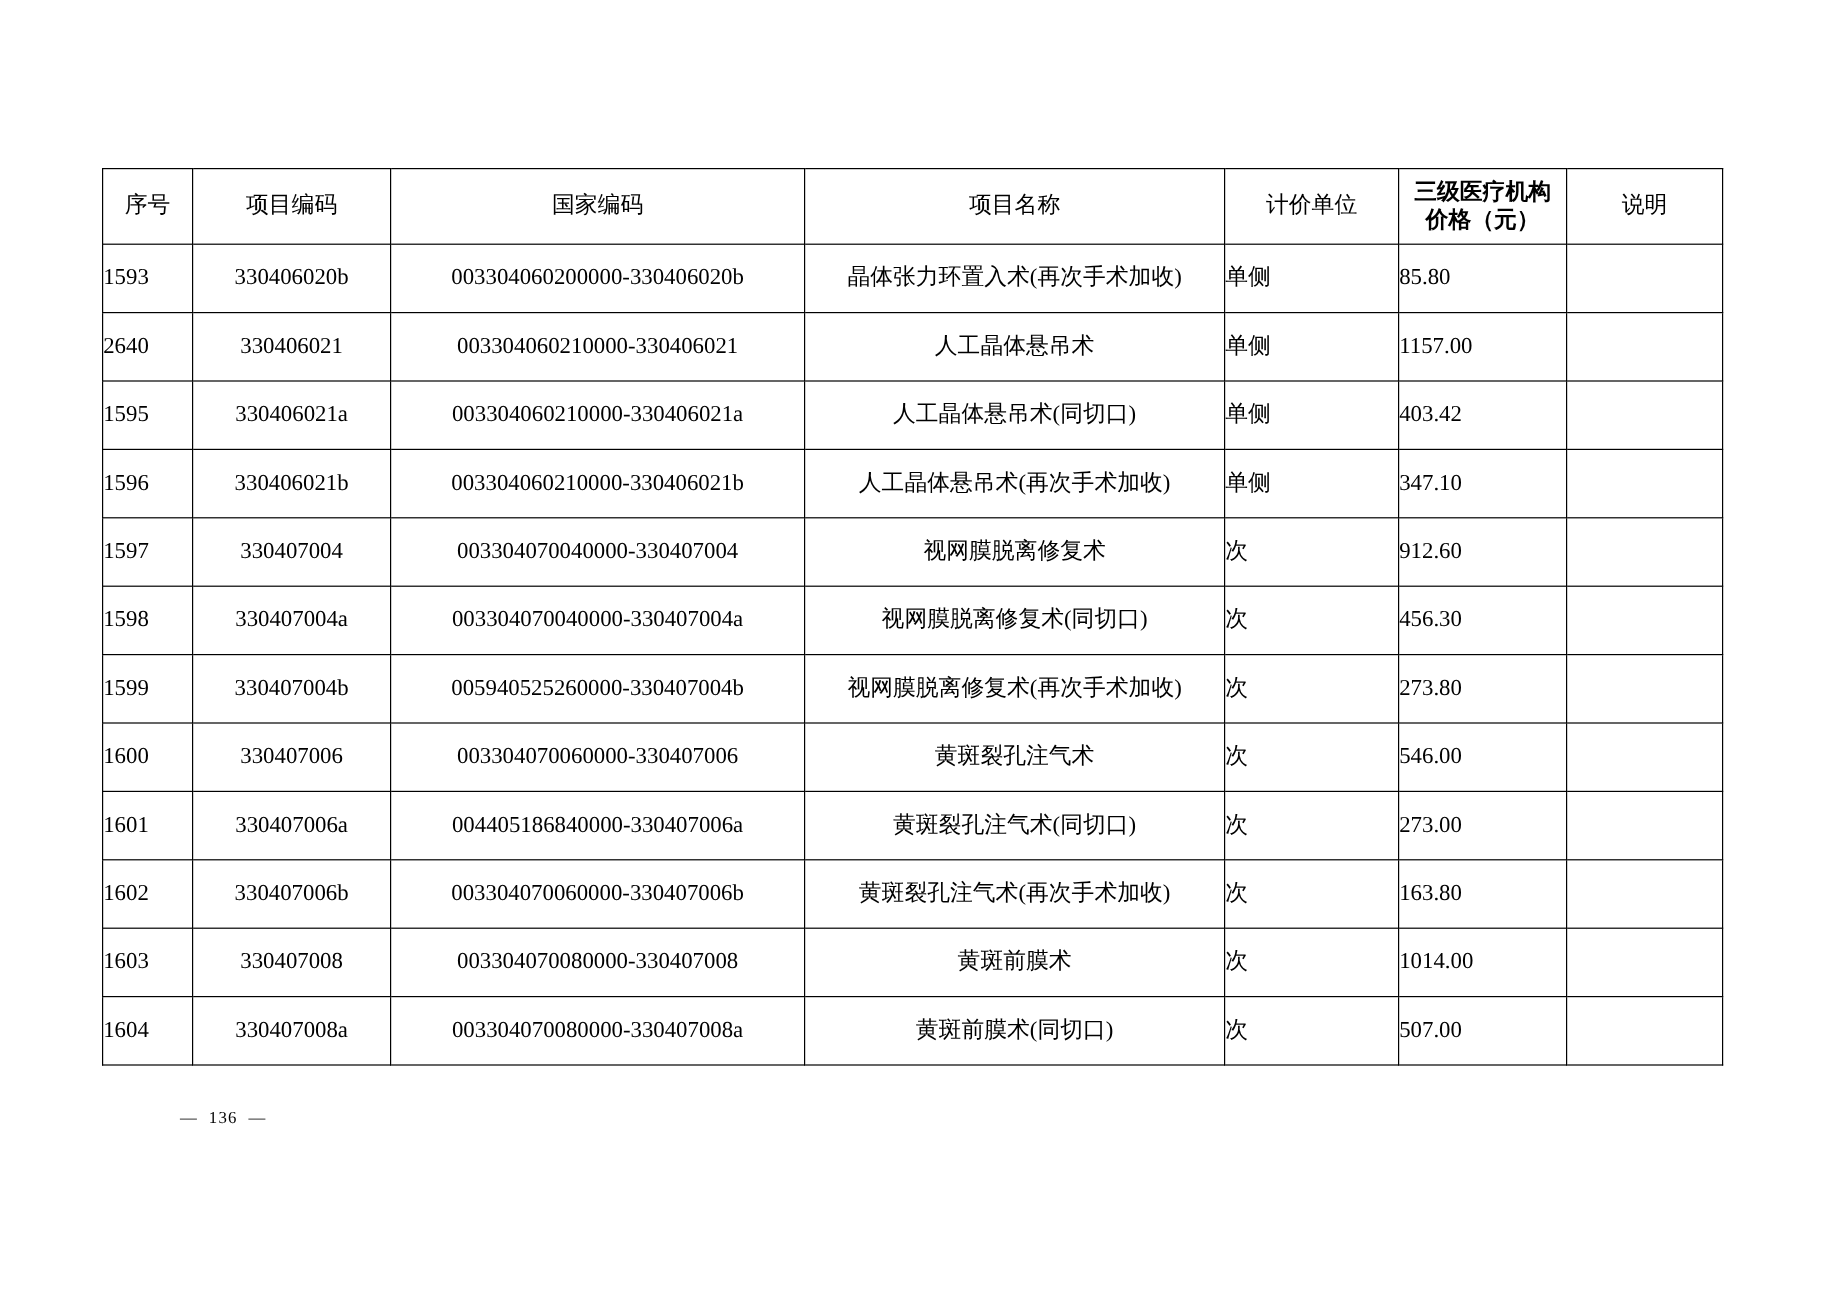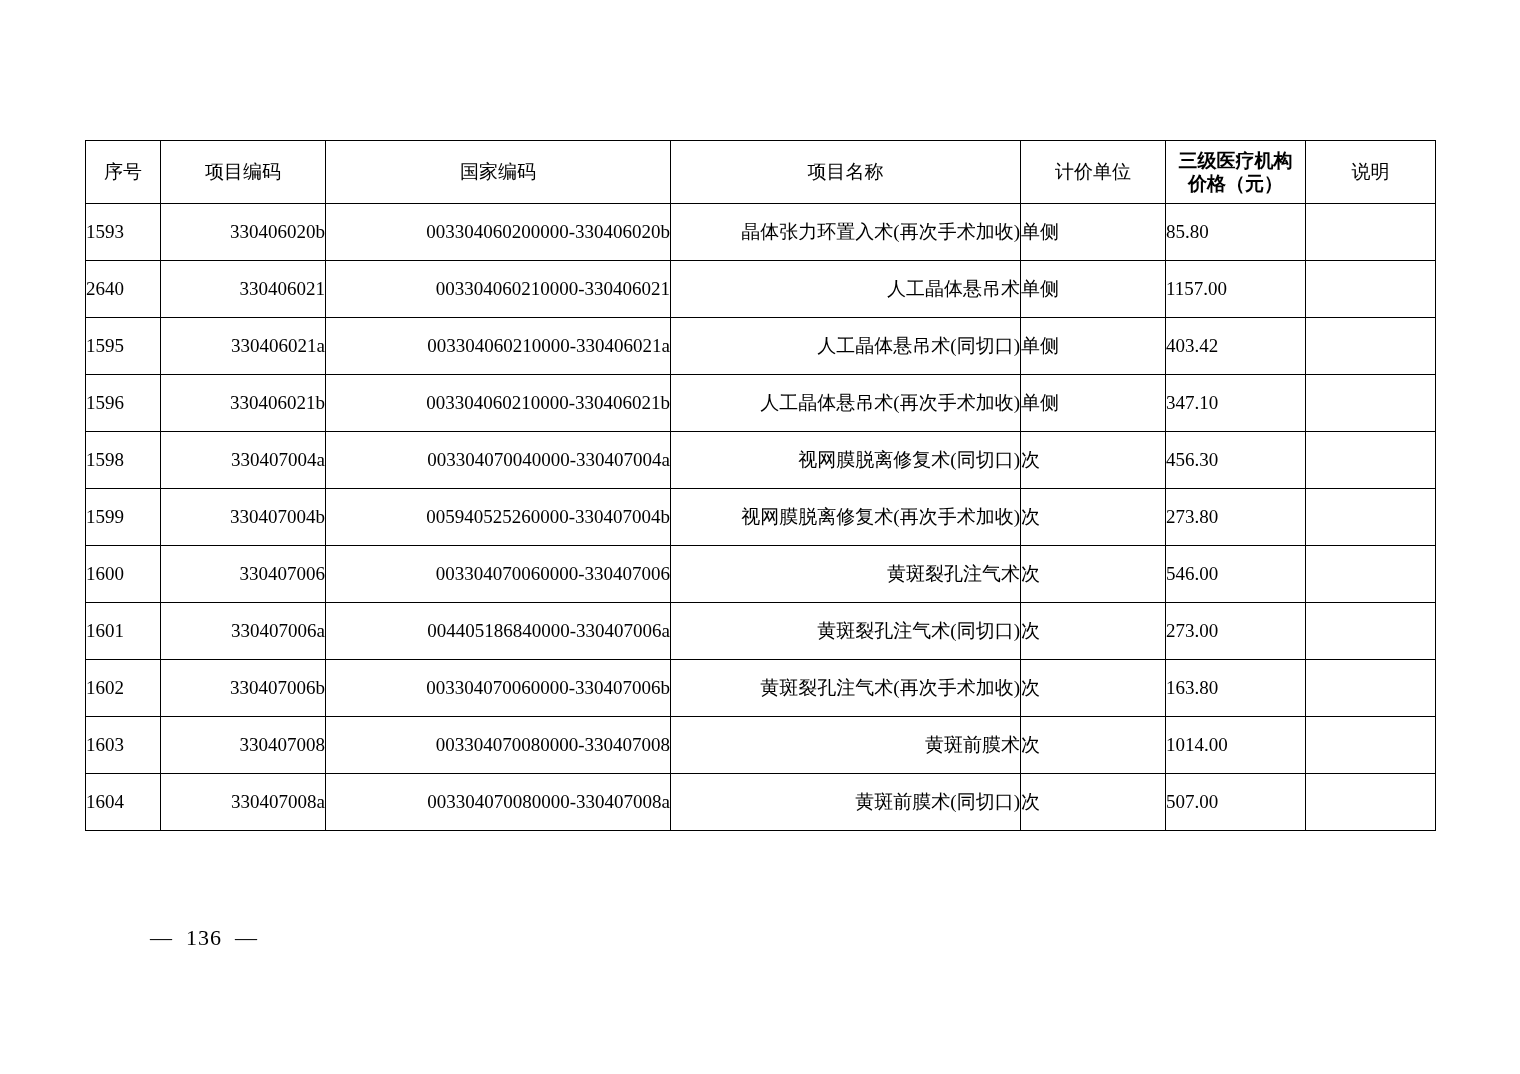--- a/index.html
+++ b/index.html
@@ -53,32 +53,32 @@
   
   .col-seq   { width: 75px;  }
   .col-code  { width: 165px; }
   .col-natl  { width: 345px; }
   .col-name  { width: 350px; }
   .col-unit  { width: 145px; }
   .col-price { width: 140px; }
   .col-note  { width: 130px; }
 
   .c-center { }
-  .c-left   { text-align: right; padding-left: 8px; }
+  .c-left   { text-align: center; padding-left: 8px; }
 
   .two-line {
     display: block;
     line-height: 1.22;
     font-weight: bold;
   }
   .page-number {
     position: absolute;
     left: 150px;
     top: 925px;
-    font-size: 22px;
+    font-size: 14px;
     letter-spacing: 1px;
     white-space: pre;
   }
 </style>
 </head>
 <body>
 
 <div class="page">
 
   <table class="price-table">
@@ -148,20 +148,29 @@
       <tr>
         <td class="c-center">1596</td>
         <td class="c-left">330406021b</td>
         <td class="c-left">003304060210000-330406021b</td>
         <td class="c-left">人工晶体悬吊术(再次手术加收)</td>
         <td class="c-center">单侧</td>
         <td class="c-center">347.10</td>
         <td class="c-center"></td>
       </tr>
       <tr>
+        <td class="c-center">1597</td>
+        <td class="c-left">330407004</td>
+        <td class="c-left">003304070040000-330407004</td>
+        <td class="c-left">视网膜脱离修复术</td>
+        <td class="c-center">次</td>
+        <td class="c-center">912.60</td>
+        <td class="c-center"></td>
+      </tr>
+      <tr>
         <td class="c-center">1598</td>
         <td class="c-left">330407004a</td>
         <td class="c-left">003304070040000-330407004a</td>
         <td class="c-left">视网膜脱离修复术(同切口)</td>
         <td class="c-center">次</td>
         <td class="c-center">456.30</td>
         <td class="c-center"></td>
       </tr>
       <tr>
         <td class="c-center">1599</td>

